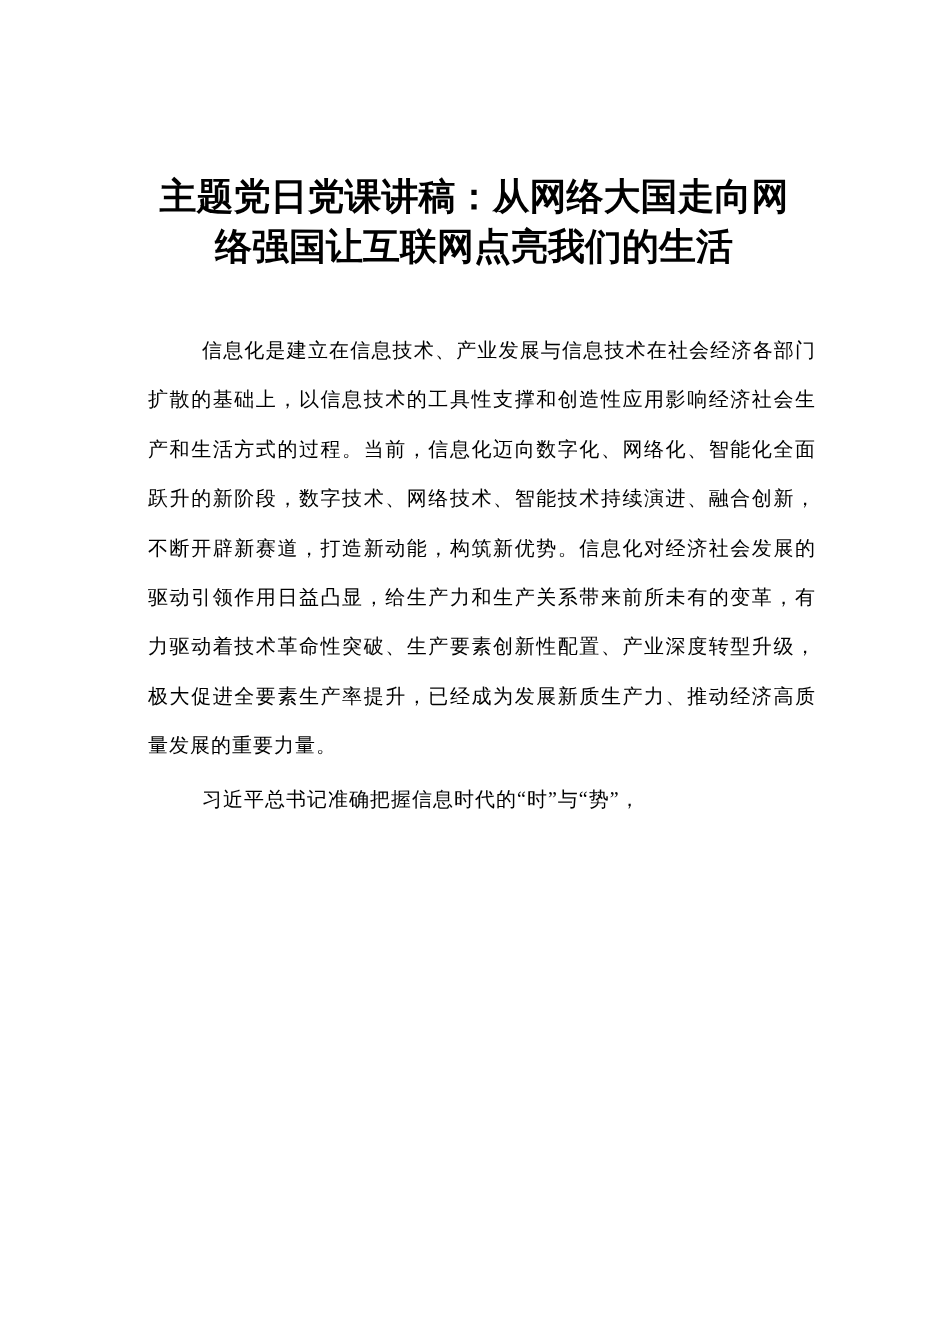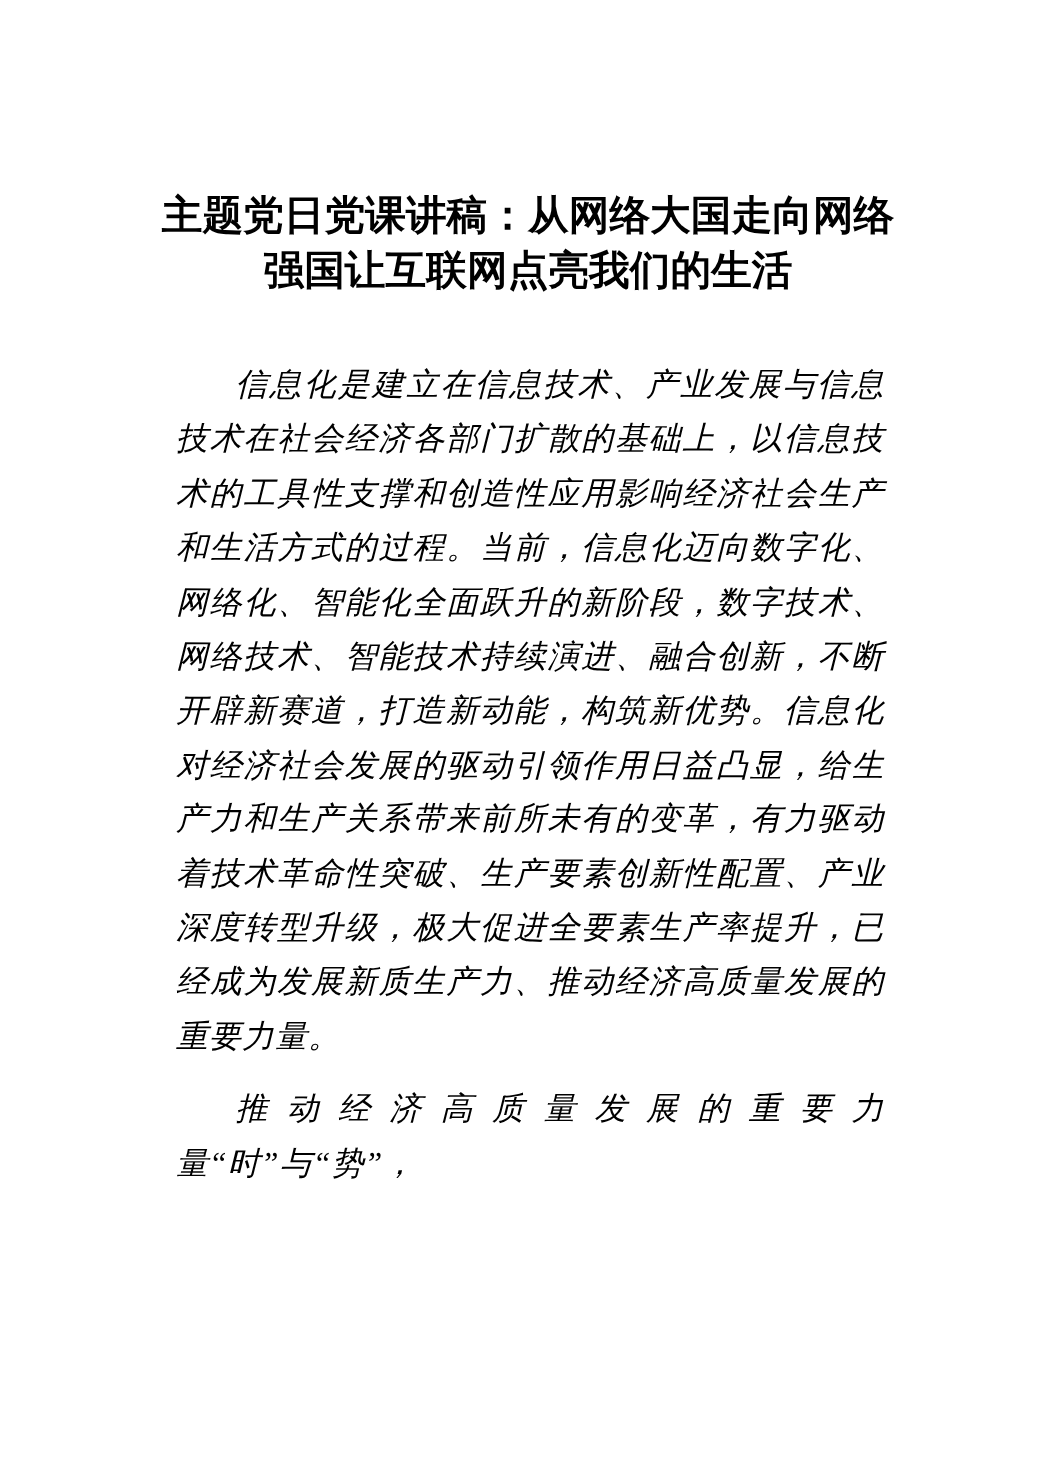--- a/index.html
+++ b/index.html
@@ -22,42 +22,41 @@
     background: #ffffff;
   }
   .content {
     position: absolute;
     top: 0;
     left: 144px;
     width: 676px;
     padding-top: 172px;
   }
   .doc-title {
-    margin: 0 4px 54px 0;
+    margin: 0 16px 54px 0;
     font-size: 37px;
     line-height: 50px;
     font-weight: bold;
     text-align: center;
     letter-spacing: 0;
     color: #000000;
   }
   .body-para {
-    margin: 16px;
-    font-size: 29px;
+    margin: 4px;
+    font-size: 20px;
     line-height: 49.4px;
     letter-spacing: 1px;
     text-align: justify;
     text-indent: 54px;
     color: #000000;
     word-break: normal;
-    font-style: italic;
   }
 </style>
 </head>
 <body>
 
 <div class="page">
   <div class="content">
     <h1 class="doc-title">主题党日党课讲稿：从网络大国走向网络强国让互联网点亮我们的生活</h1>
     <p class="body-para">信息化是建立在信息技术、产业发展与信息技术在社会经济各部门扩散的基础上，以信息技术的工具性支撑和创造性应用影响经济社会生产和生活方式的过程。当前，信息化迈向数字化、网络化、智能化全面跃升的新阶段，数字技术、网络技术、智能技术持续演进、融合创新，不断开辟新赛道，打造新动能，构筑新优势。信息化对经济社会发展的驱动引领作用日益凸显，给生产力和生产关系带来前所未有的变革，有力驱动着技术革命性突破、生产要素创新性配置、产业深度转型升级，极大促进全要素生产率提升，已经成为发展新质生产力、推动经济高质量发展的重要力量。</p>
-    <p class="body-para">推动经济高质量发展的重要力量“时”与“势”，</p>
+    <p class="body-para">习近平总书记准确把握信息时代的“时”与“势”，</p>
   </div>
 </div>
 
 </body></html>

